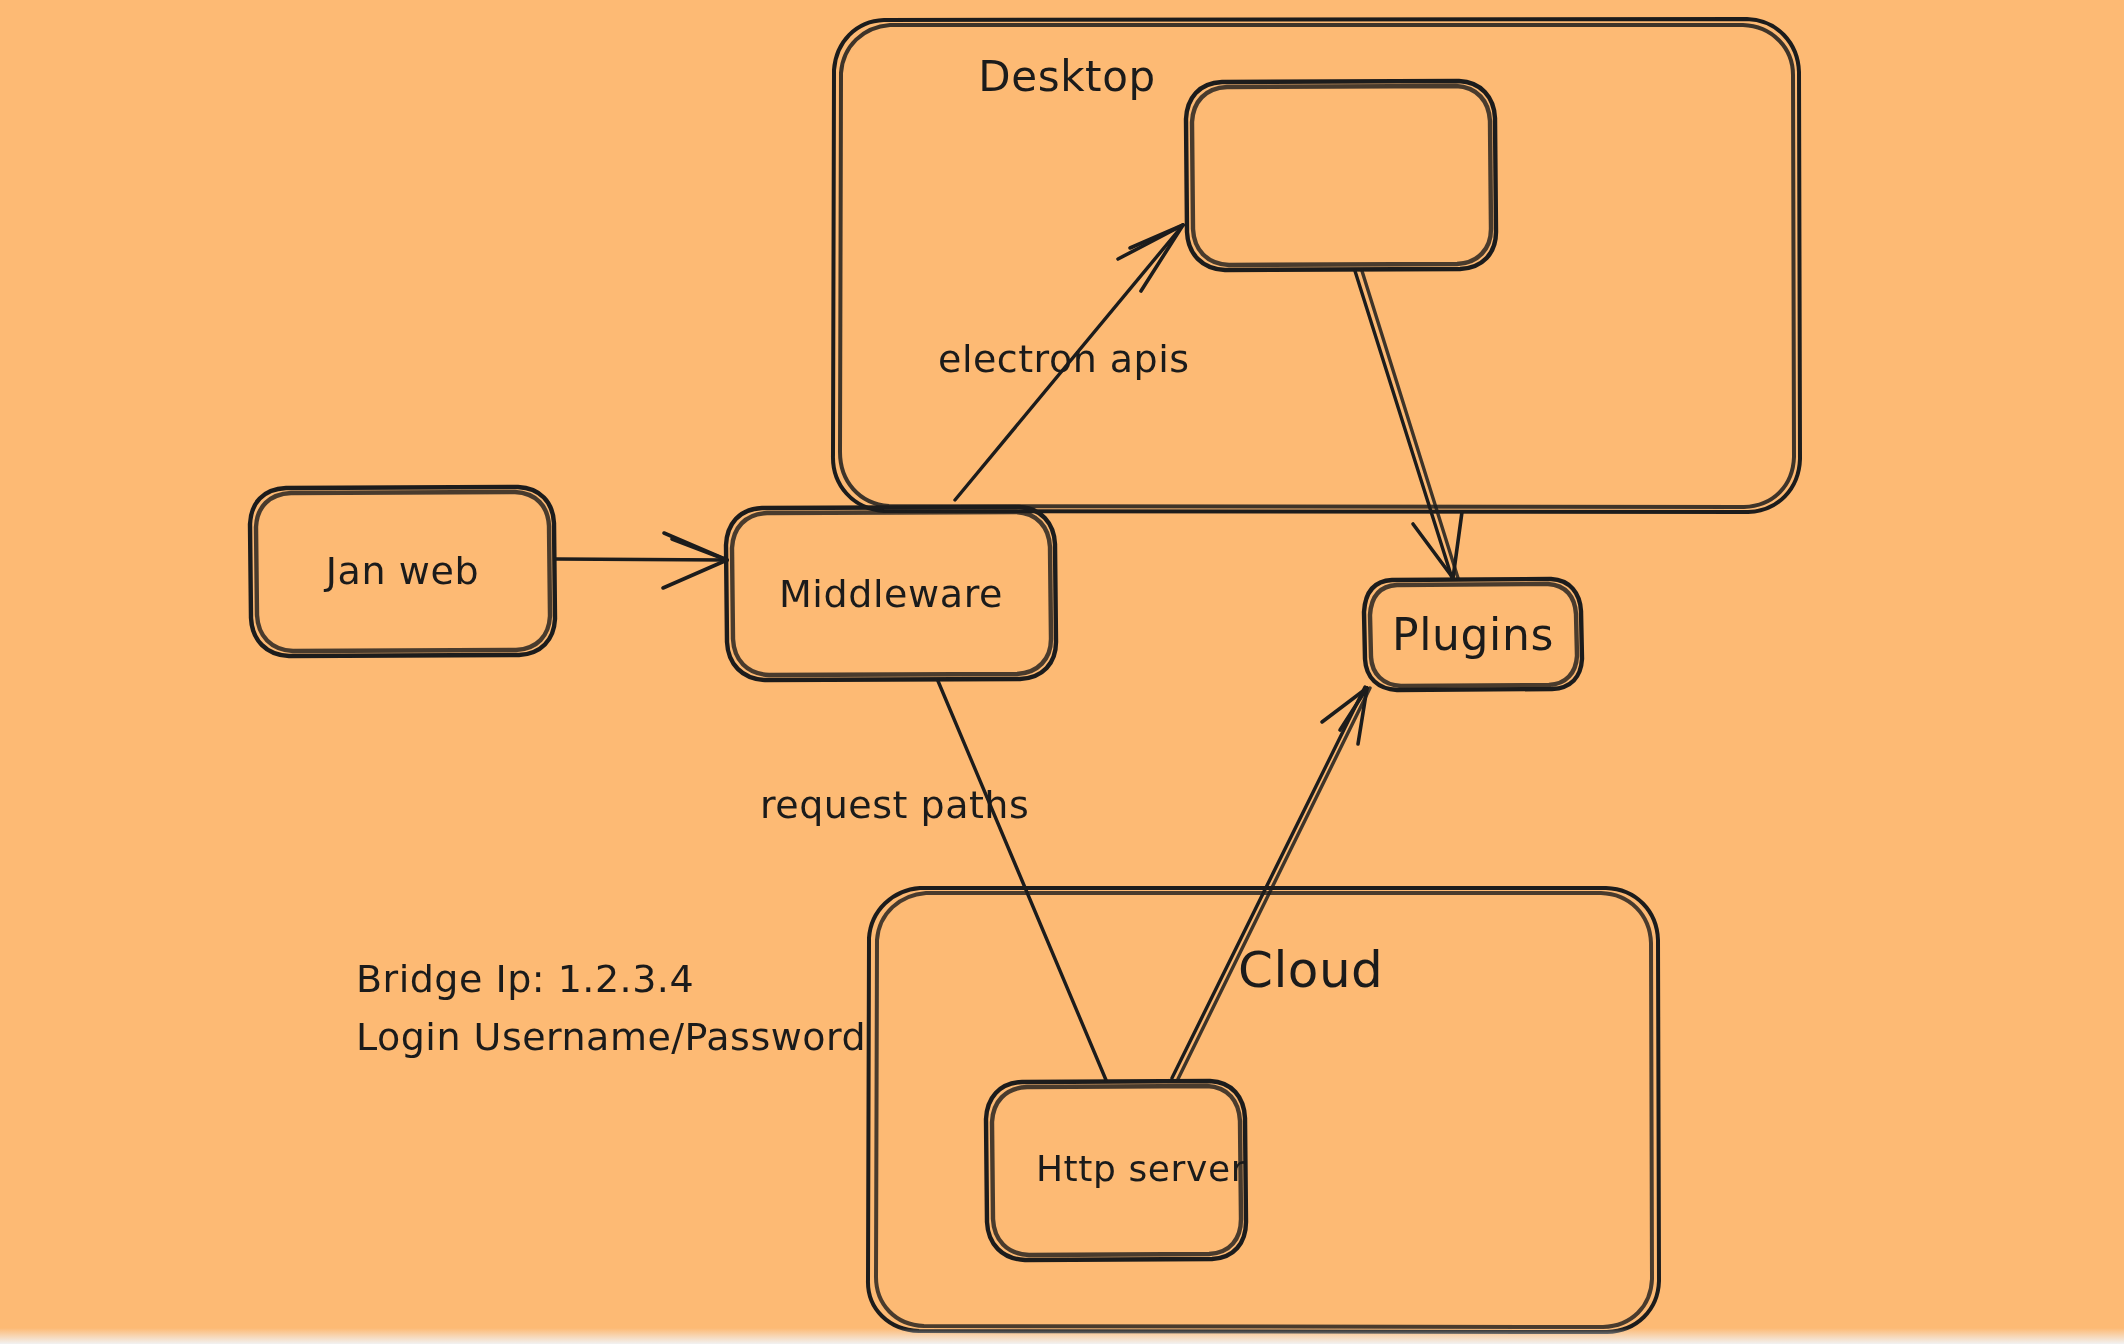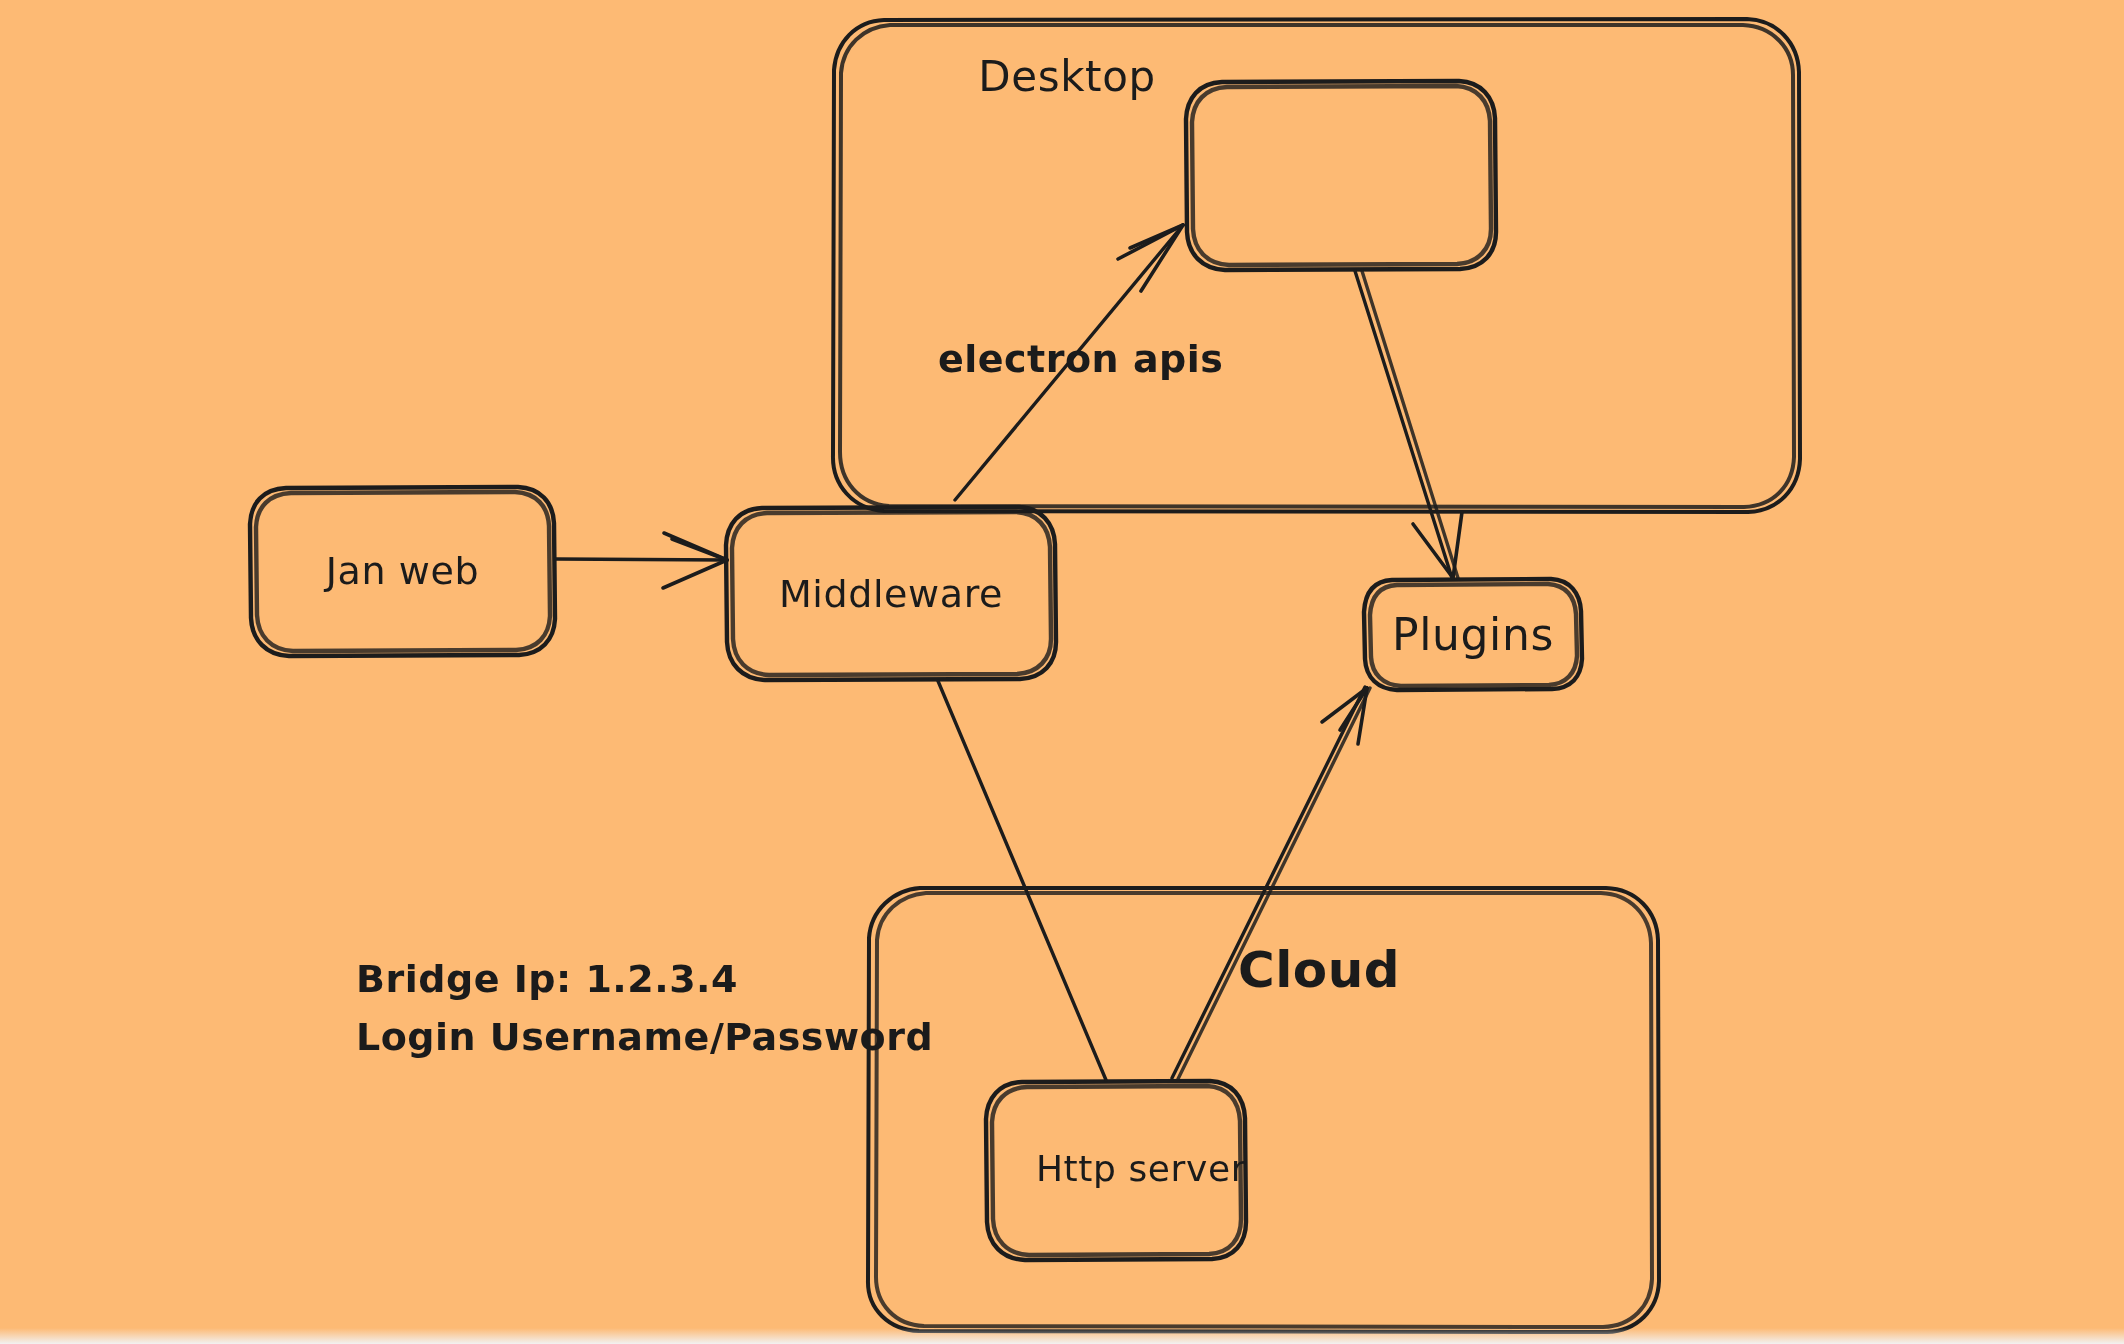--- a/index.html
+++ b/index.html
@@ -50,21 +50,21 @@
     fill: none;
     stroke: #1c1c1c;
     stroke-width: 3.6;
     stroke-linecap: round;
     stroke-linejoin: round;
   }
   .hand-text {
     position: absolute;
     color: #1b1b1b;
     font-family: "DejaVu Sans", sans-serif;
-    font-weight: 700;
+    font-weight: 400;
     white-space: pre;
     letter-spacing: 0.5px;
     line-height: 1.12;
     transform-origin: left top;
   }
   .node-label {
     position: absolute;
     color: #1b1b1b;
     font-family: "DejaVu Sans", sans-serif;
     white-space: pre;
@@ -275,20 +275,21 @@
 
   <div class="node-label" style="left:726px; top:572px; width:330px; font-size:38px;">Middleware</div>
 
 
   <div class="node-label" style="left:1364px; top:609px; width:218px; font-size:44px;">Plugins</div>
 
   <div class="node-label" style="left:986px; top:1148px; width:260px; font-size:36px;padding-left:25px;">Http server</div>
 
   <div class="hand-text" style="left:938px; top:338px; font-size:38px;">electron apis</div>
 
+  <div class="hand-text" style="left:760px; top:784px; font-size:38px;">request paths</div>
 
   <div class="hand-text" style="left:1238px; top:942px; font-size:50px;">Cloud</div>
 
   <div class="hand-text" style="left:356px; top:958px; font-size:38px;">Bridge Ip: 1.2.3.4</div>
 
   <div class="hand-text" style="left:356px; top:1016px; font-size:38px;text-align:center;">Login Username/Password</div>
 
   <div class="bottom-fade"></div>
 
 </div>

